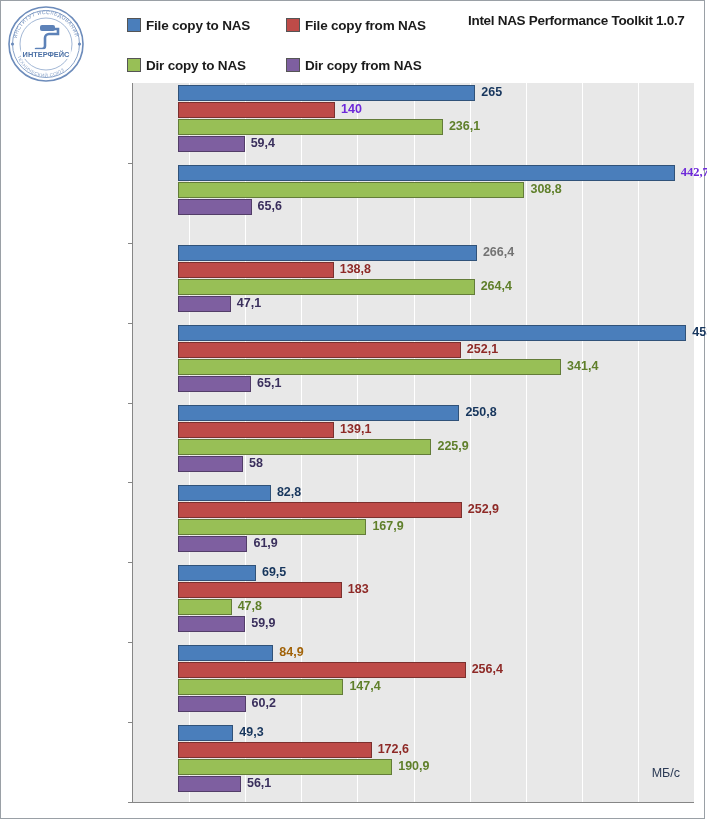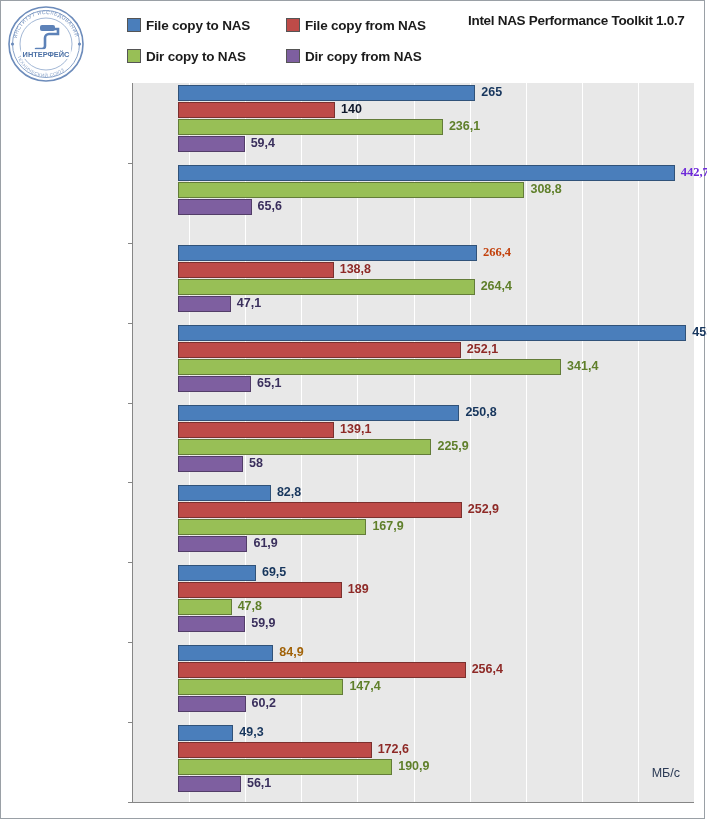--- a/index.html
+++ b/index.html
@@ -129,21 +129,21 @@
       <div class="legend-row">
         <div class="legend-item">
           <span class="legend-swatch" style="background:#4a7ebb"></span>
           <span class="legend-label">File copy to NAS</span>
         </div>
         <div class="legend-item">
           <span class="legend-swatch" style="background:#be4b48"></span>
           <span class="legend-label">File copy from NAS</span>
         </div>
       </div>
-      <div class="legend-row" style="margin-top:3px;">
+      <div class="legend-row" style="margin-top:12px;">
         <div class="legend-item">
           <span class="legend-swatch" style="background:#98bf56"></span>
           <span class="legend-label">Dir copy to NAS</span>
         </div>
         <div class="legend-item">
           <span class="legend-swatch" style="background:#7e5fa0"></span>
           <span class="legend-label">Dir copy from NAS</span>
         </div>
       </div>
     </div>
@@ -164,21 +164,21 @@
       <div class="gridline" style="left: 504.9px;"></div>
       <div class="gridline" style="left: 561px;"></div>
       <div class="cat-axis-tick" style="top: 79.8889px;"></div>
       <div class="group" style="top: 2.44444px;">
         <div class="bar-row">
           <div class="bar" title="File copy to NAS — HDD: 265" style="width: 297.33px; background: rgb(74, 126, 187);"></div>
           <div class="bar-label" style="left: 303.33px; color: rgb(23, 54, 93);">265</div>
         </div>
         <div class="bar-row">
           <div class="bar" title="File copy from NAS — HDD: 140" style="width: 157.08px; background: rgb(190, 75, 72);"></div>
-          <div class="bar-label" style="left: 163.08px; color: #0f172a;">140</div>
+          <div class="bar-label" style="left: 163.08px; color: #6d28d9;">140</div>
         </div>
         <div class="bar-row">
           <div class="bar" title="Dir copy to NAS — HDD: 236,1" style="width: 264.904px; background: rgb(152, 191, 86);"></div>
           <div class="bar-label" style="left: 270.904px; color: rgb(95, 127, 42);">236,1</div>
         </div>
         <div class="bar-row">
           <div class="bar" title="Dir copy from NAS — HDD: 59,4" style="width: 66.6468px; background: rgb(126, 95, 160);"></div>
           <div class="bar-label" style="left: 72.6468px; color: rgb(58, 47, 92);">59,4</div>
         </div>
       </div>
@@ -194,21 +194,21 @@
         </div>
         <div class="bar-row">
           <div class="bar" title="Dir copy from NAS — NV RAID 0: 65,6" style="width: 73.6032px; background: rgb(126, 95, 160);"></div>
           <div class="bar-label" style="left: 79.6032px; color: rgb(58, 47, 92);">65,6</div>
         </div>
       </div>
       <div class="cat-axis-tick" style="top: 239.667px;"></div>
       <div class="group" style="top: 162.222px;">
         <div class="bar-row">
           <div class="bar" title="File copy to NAS — NV RAID 1: 266,4" style="width: 298.901px; background: rgb(74, 126, 187);"></div>
-          <div class="bar-label" style="left: 304.901px; color: #c2410c; font-family: Liberation Serif, serif;">266,4</div>
+          <div class="bar-label" style="left: 304.901px; color: #737373;">266,4</div>
         </div>
         <div class="bar-row">
           <div class="bar" title="File copy from NAS — NV RAID 1: 138,8" style="width: 155.734px; background: rgb(190, 75, 72);"></div>
           <div class="bar-label" style="left: 161.734px; color: rgb(142, 42, 39);">138,8</div>
         </div>
         <div class="bar-row">
           <div class="bar" title="Dir copy to NAS — NV RAID 1: 264,4" style="width: 296.657px; background: rgb(152, 191, 86);"></div>
           <div class="bar-label" style="left: 302.657px; color: rgb(95, 127, 42);">264,4</div>
         </div>
         <div class="bar-row">
@@ -274,21 +274,21 @@
         </div>
       </div>
       <div class="cat-axis-tick" style="top: 559.222px;"></div>
       <div class="group" style="top: 481.778px;">
         <div class="bar-row">
           <div class="bar" title="File copy to NAS — NV RAID 5 degrade: 69,5" style="width: 77.979px; background: rgb(74, 126, 187);"></div>
           <div class="bar-label" style="left: 83.979px; color: rgb(23, 54, 93);">69,5</div>
         </div>
         <div class="bar-row">
           <div class="bar" title="File copy from NAS — NV RAID 5 degrade: 146" style="width: 163.812px; background: rgb(190, 75, 72);"></div>
-          <div class="bar-label" style="left: 169.812px; color: rgb(142, 42, 39);">189</div>
+          <div class="bar-label" style="left: 169.812px; color: rgb(142, 42, 39);">183</div>
         </div>
         <div class="bar-row">
           <div class="bar" title="Dir copy to NAS — NV RAID 5 degrade: 47,8" style="width: 53.6316px; background: rgb(152, 191, 86);"></div>
           <div class="bar-label" style="left: 59.6316px; color: rgb(95, 127, 42);">47,8</div>
         </div>
         <div class="bar-row">
           <div class="bar" title="Dir copy from NAS — NV RAID 5 degrade: 59,9" style="width: 67.2078px; background: rgb(126, 95, 160);"></div>
           <div class="bar-label" style="left: 73.2078px; color: rgb(58, 47, 92);">59,9</div>
         </div>
       </div>

